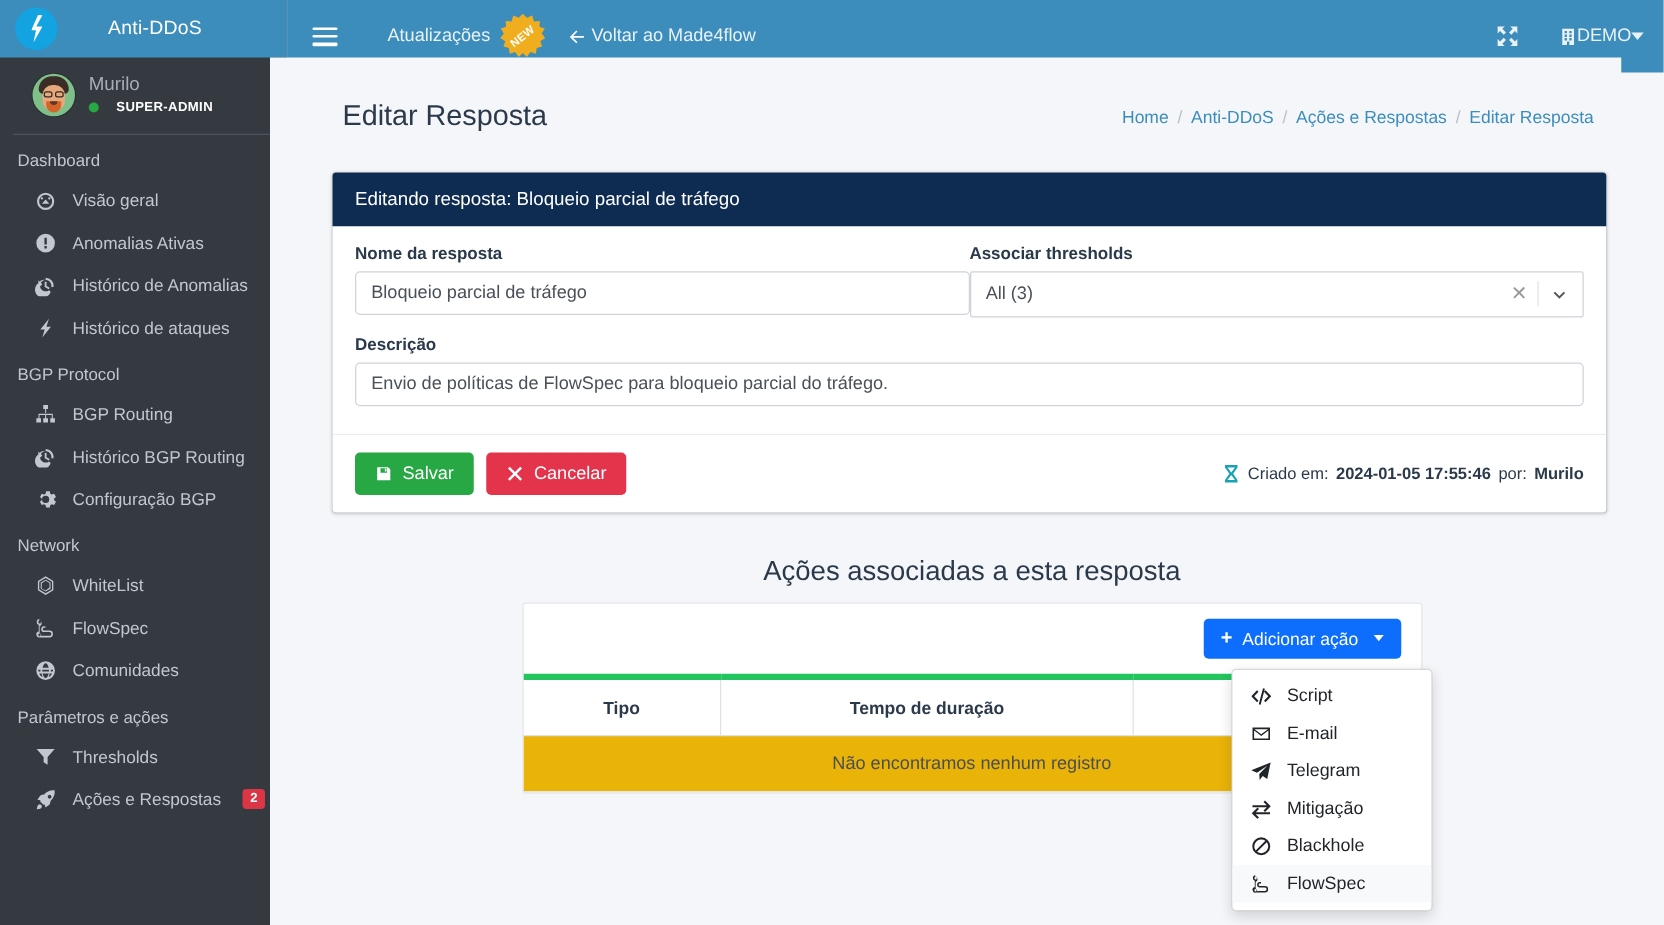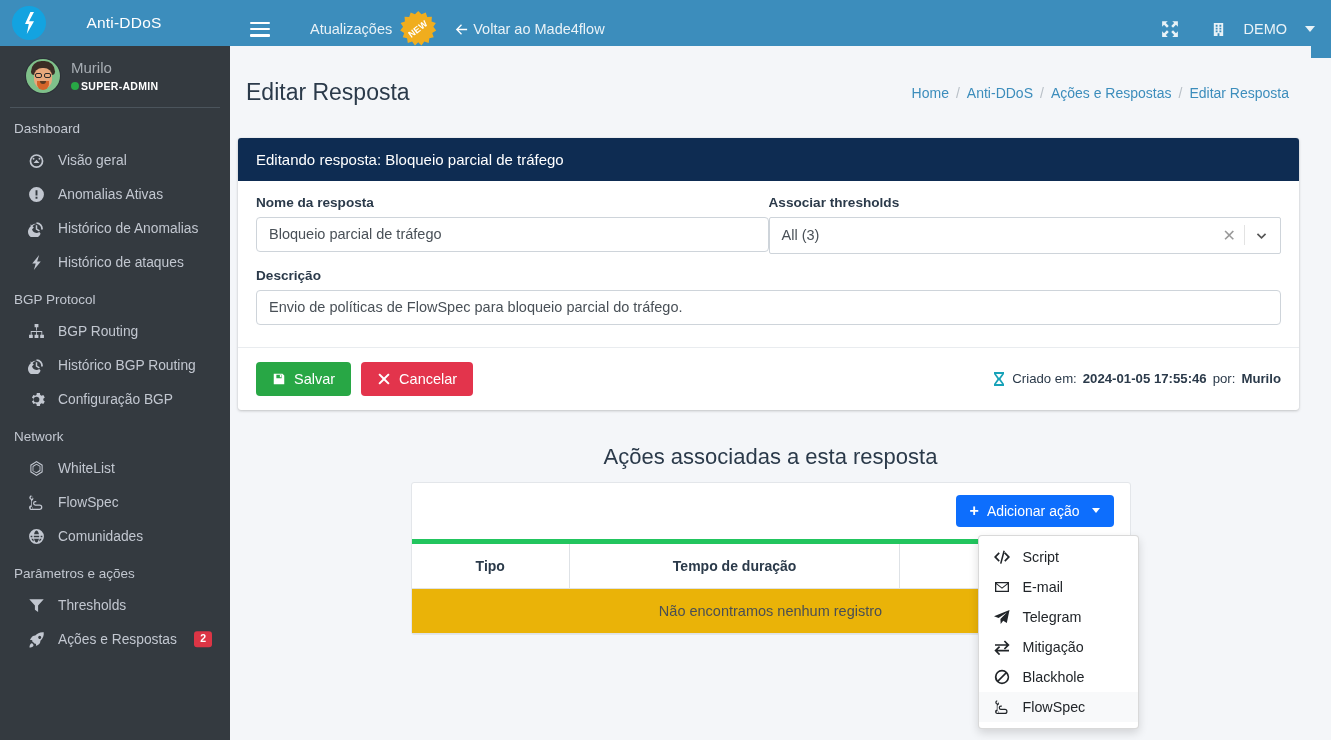--- a/index.html
+++ b/index.html
@@ -50,21 +50,21 @@
     box-shadow: 0 0 0 1px #2b3036;
   }
   .avatar .hair { position:absolute; left:5px; top:2px; width:24px; height:14px; background:#3a2d25; border-radius:12px 12px 4px 4px; }
   .avatar .face { position:absolute; left:8px; top:9px; width:18px; height:21px; background:#e8a87c; border-radius:9px 9px 10px 10px; }
   .avatar .glass-l { position:absolute; left:9px; top:14px; width:7px; height:5px; border:1.3px solid #2b2b2b; border-radius:2px; }
   .avatar .glass-r { position:absolute; left:18px; top:14px; width:7px; height:5px; border:1.3px solid #2b2b2b; border-radius:2px; }
   .avatar .beard { position:absolute; left:11px; top:22px; width:12px; height:9px; background:#d4652a; border-radius:0 0 7px 7px; }
   .avatar .mouth { position:absolute; left:14px; top:22px; width:6px; height:3px; background:#5b3a22; border-radius:0 0 4px 4px; }
   .user-info { line-height: 1.3; }
   .user-name { color: #a7adb3; font-size: 15px; }
-  .user-role { color: #ffffff; font-size: 10.5px; font-weight: bold; letter-spacing: .3px; display:flex; align-items:center; gap:2px; margin-top: 2px;}
+  .user-role { color: #ffffff; font-size: 10.5px; font-weight: bold; letter-spacing: .3px; display:flex; align-items:center; gap:14px; margin-top: 2px;}
   .dot-online { width: 8px; height: 8px; border-radius: 50%; background: #28a745; display:inline-block; }
 
   .nav-header {
     color: #c2c7d0; font-size: 13.5px; padding: 13px 0 7px 14px;
   }
   .nav-item {
     display: flex; align-items: center; gap: 12px;
     padding: 7px 12px 7px 26px;
     color: #c2c7d0; font-size: 13.8px;
     cursor: pointer; position: relative;
@@ -91,25 +91,25 @@
   .new-burst {
     width: 36px; height: 36px; background: #f0ad1e;
     margin-left: 4px;
     clip-path: polygon(50% 0%,59% 9%,71% 4%,75% 17%,88% 16%,87% 29%,99% 33%,92% 44%,100% 54%,89% 61%,93% 73%,81% 76%,79% 89%,67% 85%,59% 96%,50% 87%,41% 96%,33% 85%,21% 89%,19% 76%,7% 73%,11% 61%,0% 54%,8% 44%,1% 33%,13% 29%,12% 16%,25% 17%,29% 4%,41% 9%);
     display:flex; align-items:center; justify-content:center;
   }
   .new-burst span { color:#fff; font-size:9px; font-weight:bold; transform: rotate(-38deg); letter-spacing:.3px; }
   .top-right { margin-left: auto; display: flex; align-items: center; gap: 32px; }
   .top-icon { color:#e9f2f7; cursor:pointer; display:flex; align-items:center; }
   .top-icon svg { width:18px; height:18px; fill: currentColor; }
-  .org { display:flex; align-items:center; gap:18px; color:#e9f2f7; font-size:14.5px; cursor:pointer; }
+  .org { display:flex; align-items:center; gap:0; color:#e9f2f7; font-size:14.5px; cursor:pointer; }
   .caret-down { width:0;height:0;border-left:5px solid transparent;border-right:5px solid transparent;border-top:6px solid currentColor; }
 
   
-  .content { position:absolute; left:230px; top:46px; width:1081px; height:694px; background:#f4f6f9; }
+  .content { position:absolute; left:216px; top:46px; width:1081px; height:694px; background:#f4f6f9;padding-left:42px; }
   .page-head { display:flex; align-items:center; padding: 18px 22px 8px 16px; }
   .page-title { font-size: 23px; color: #2b3a4a; font-weight: normal; }
   .breadcrumb { margin-left:auto; font-size: 14px; color:#adb5bd; display:flex; align-items:center; gap:7px; }
   .breadcrumb a { color:#3c8dbc; text-decoration:none; cursor:pointer; }
   .breadcrumb .sep { color:#b9c0c7; }
 
   .card {
     margin: 8px 12px 0 8px;
     background: #fff;
     border-radius: 3px;

